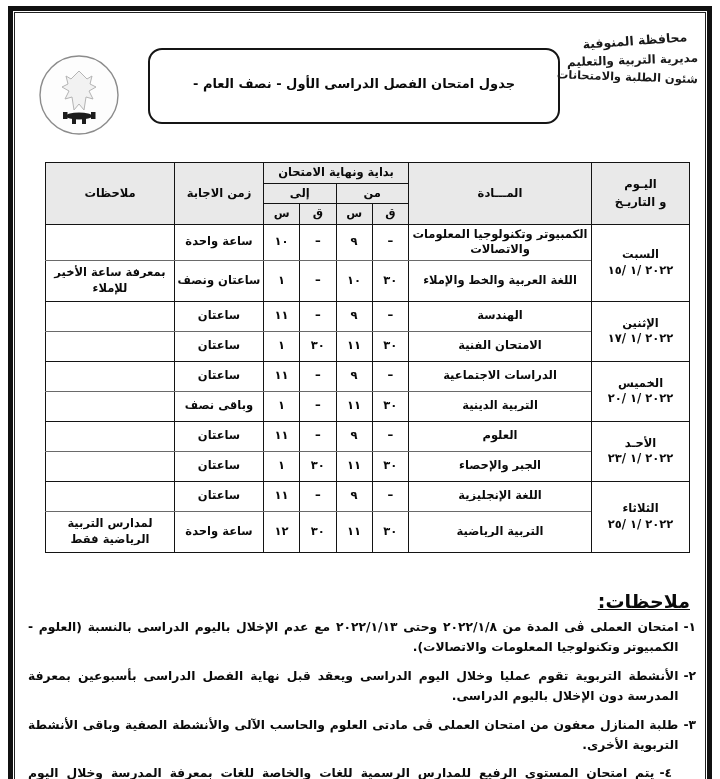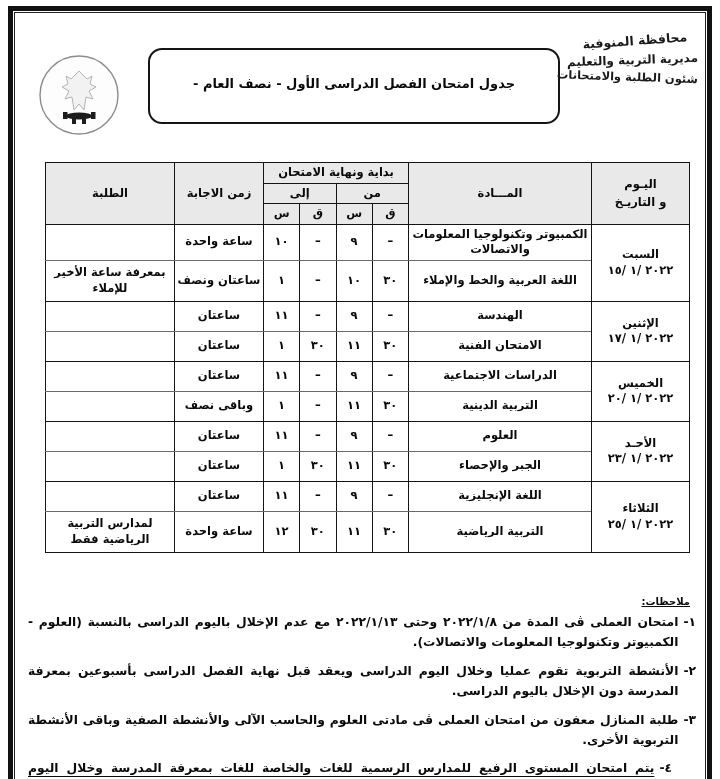--- a/index.html
+++ b/index.html
@@ -171,21 +171,21 @@
 
   
   .notes {
     position: absolute;
     left: 8px;
     top: 574px;
     width: 668px;
     text-align: right;
   }
   .notes-heading {
-    font-size: 10px;
+    font-size: 19px;
     font-weight: bold;
     text-decoration: underline;
     margin: 0 6px 6px 4px;
     display: inline-block;
   }
   .note-item {
     display: flex;
     flex-direction: row;
     align-items: flex-start;
     font-size: 12.3px;
@@ -241,21 +241,21 @@
     <table class="sched">
       <thead>
         <tr>
           <th class="th-day" rowspan="3">
             <div class="hdr-day-cell">اليـوم</div>
             <div class="hdr-day-cell">و التاريـخ</div>
           </th>
           <th class="th-subj" rowspan="3">المـــادة</th>
           <th class="th-span" colspan="4">بداية ونهاية الامتحان</th>
           <th class="th-time" rowspan="3">زمن الاجابة</th>
-          <th class="th-notes" rowspan="3">الطلبة</th>
+          <th class="th-notes" rowspan="3">ملاحظات</th>
         </tr>
         <tr>
           <th colspan="2">من</th>
           <th colspan="2">إلى</th>
         </tr>
         <tr>
           <th class="th-qs">ق</th>
           <th class="th-qs">س</th>
           <th class="th-qs">ق</th>
           <th class="th-qs">س</th>

